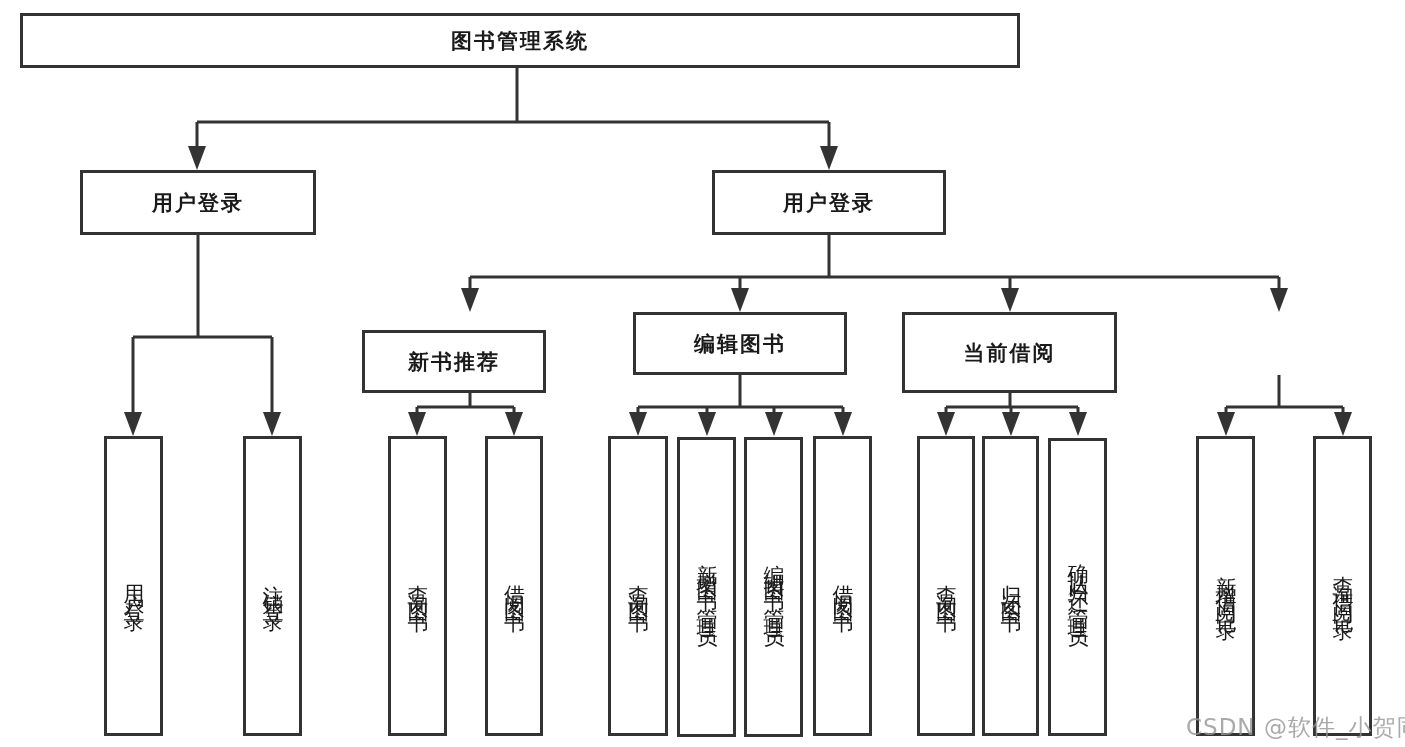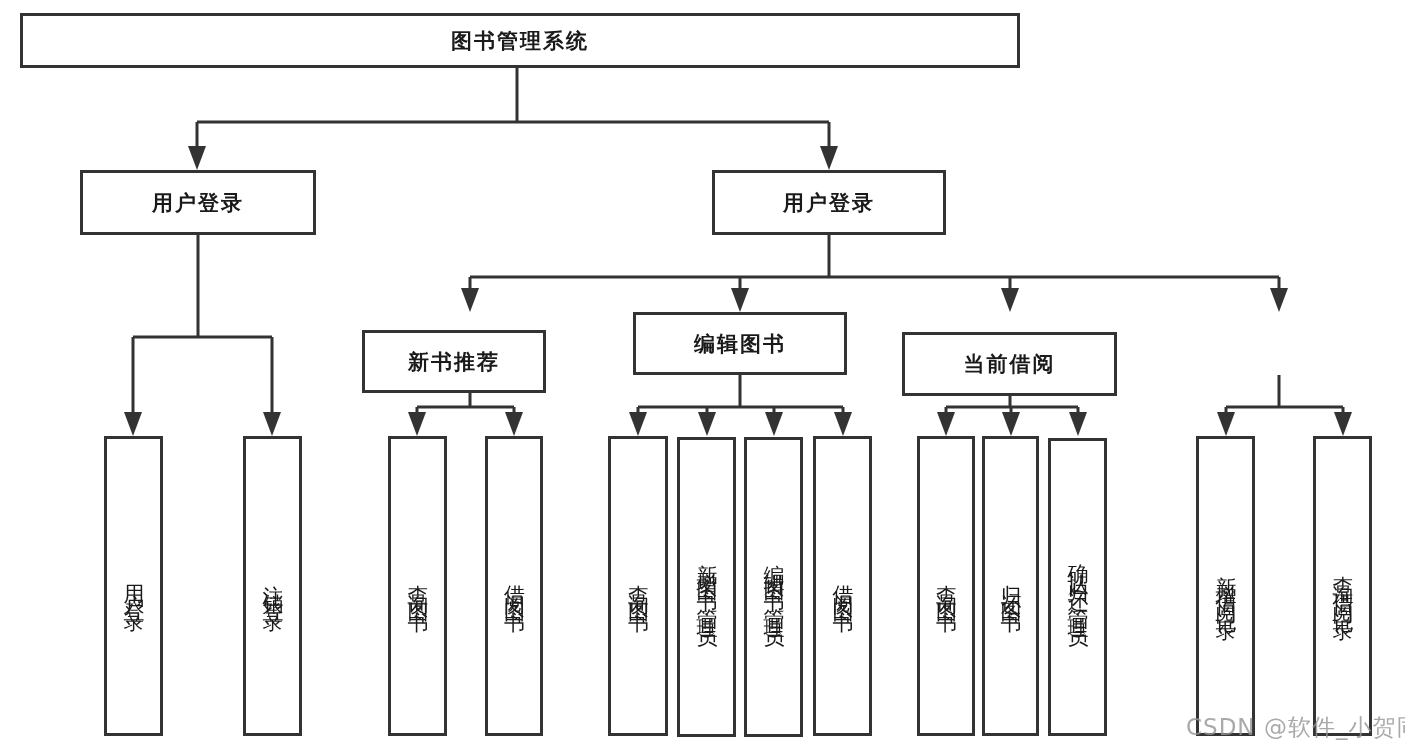--- a/index.html
+++ b/index.html
@@ -101,21 +101,21 @@
     </g>
   </svg>
 
   <div class="node h" style="left:20px; top:13px; width:1000px; height:55px;">图书管理系统</div>
 
   <div class="node h" style="left:80px; top:170px; width:236px; height:65px;">用户登录</div>
   <div class="node h" style="left:712px; top:170px; width:234px; height:65px;">用户登录</div>
 
   <div class="node h" style="left:362px; top:330px; width:184px; height:63px;">新书推荐</div>
   <div class="node h" style="left:633px; top:312px; width:214px; height:63px;">编辑图书</div>
-  <div class="node h" style="left:902px; top:332px; width:215px; height:64px;">当前借阅</div>
+  <div class="node h" style="left:902px; top:312px; width:215px; height:81px;">当前借阅</div>
 
   <div class="node v" style="left:104px; top:436px; width:59px; height:300px;">用户登录</div>
   <div class="node v" style="left:243px; top:436px; width:59px; height:300px;">注销登录</div>
 
   <div class="node v" style="left:388px; top:436px; width:59px; height:300px;">查询图书</div>
   <div class="node v" style="left:485px; top:436px; width:58px; height:300px;">借阅图书</div>
 
   <div class="node v" style="left:608px; top:436px; width:60px; height:300px;">查询图书</div>
   <div class="node v" style="left:677px; top:437px; width:59px; height:300px;">新增图书（管理员）</div>
   <div class="node v" style="left:744px; top:437px; width:59px; height:300px;">编辑图书（管理员）</div>

